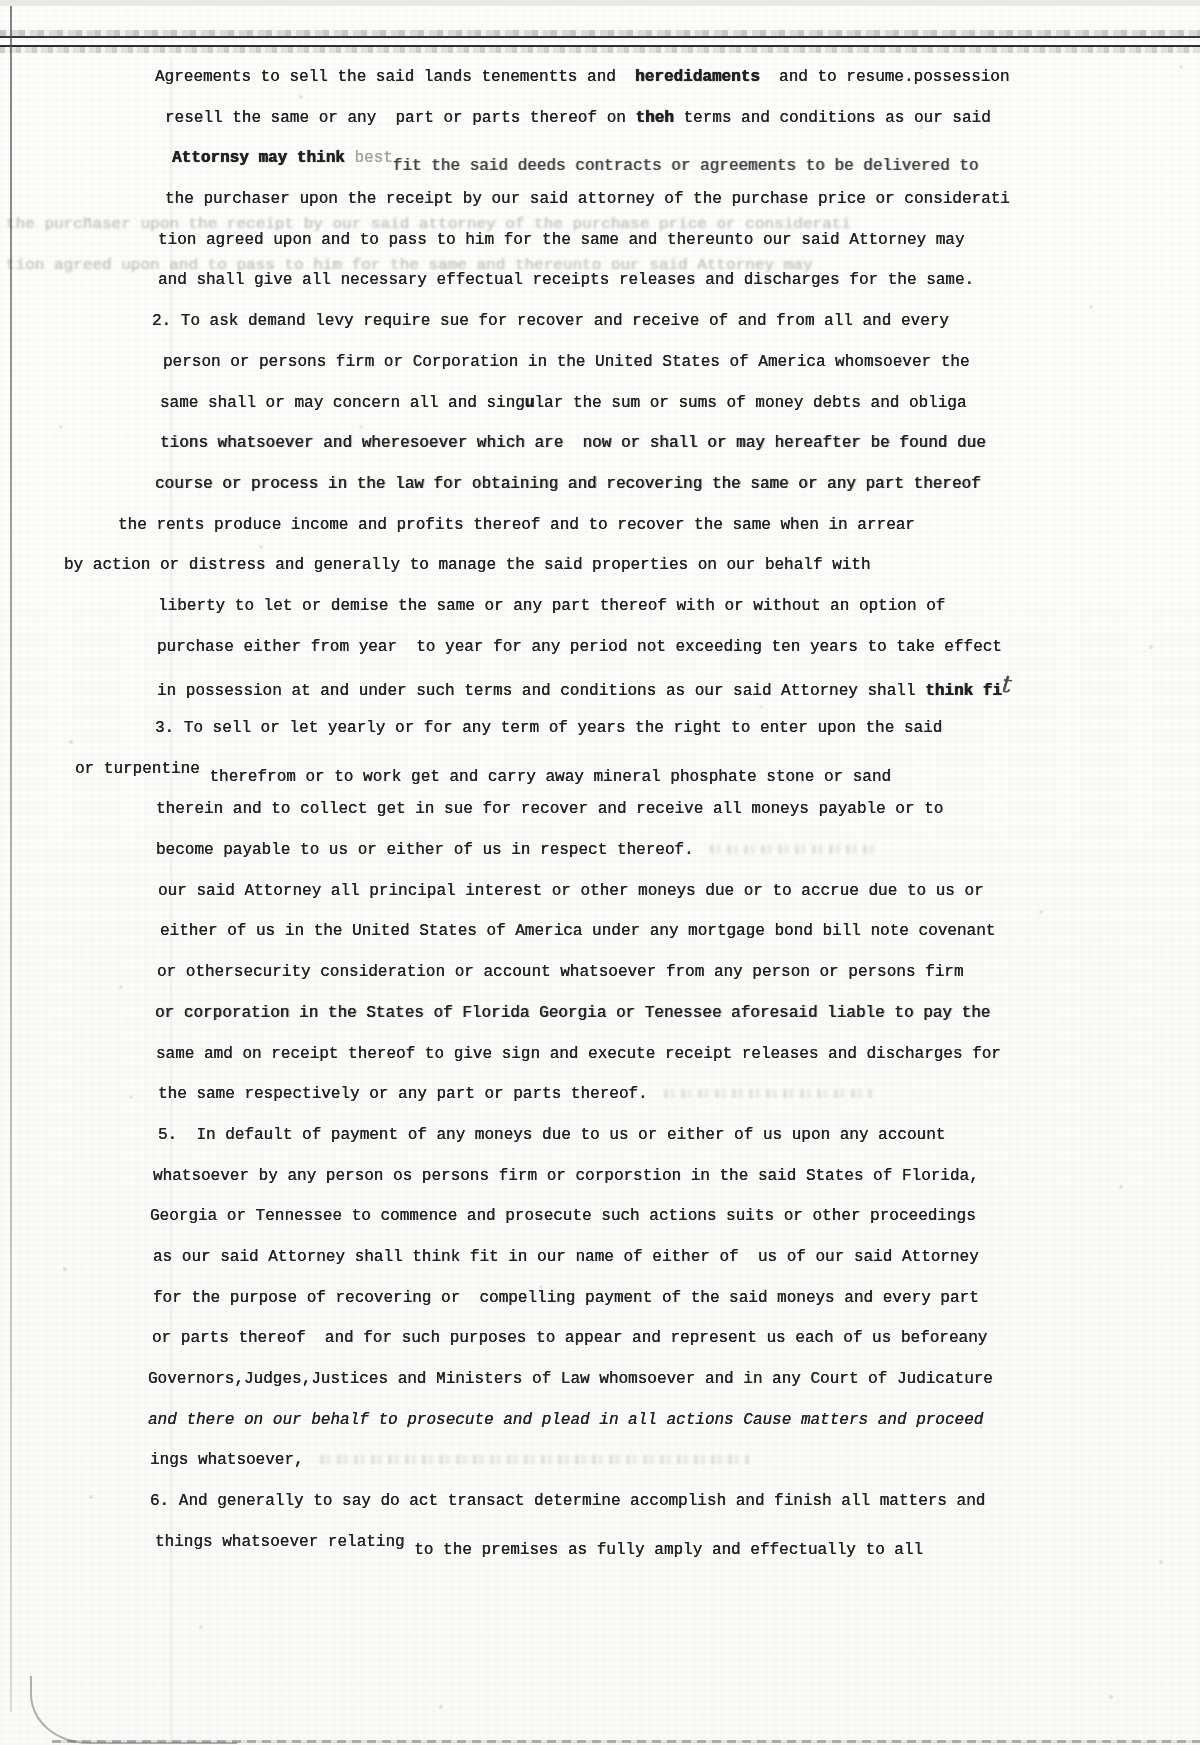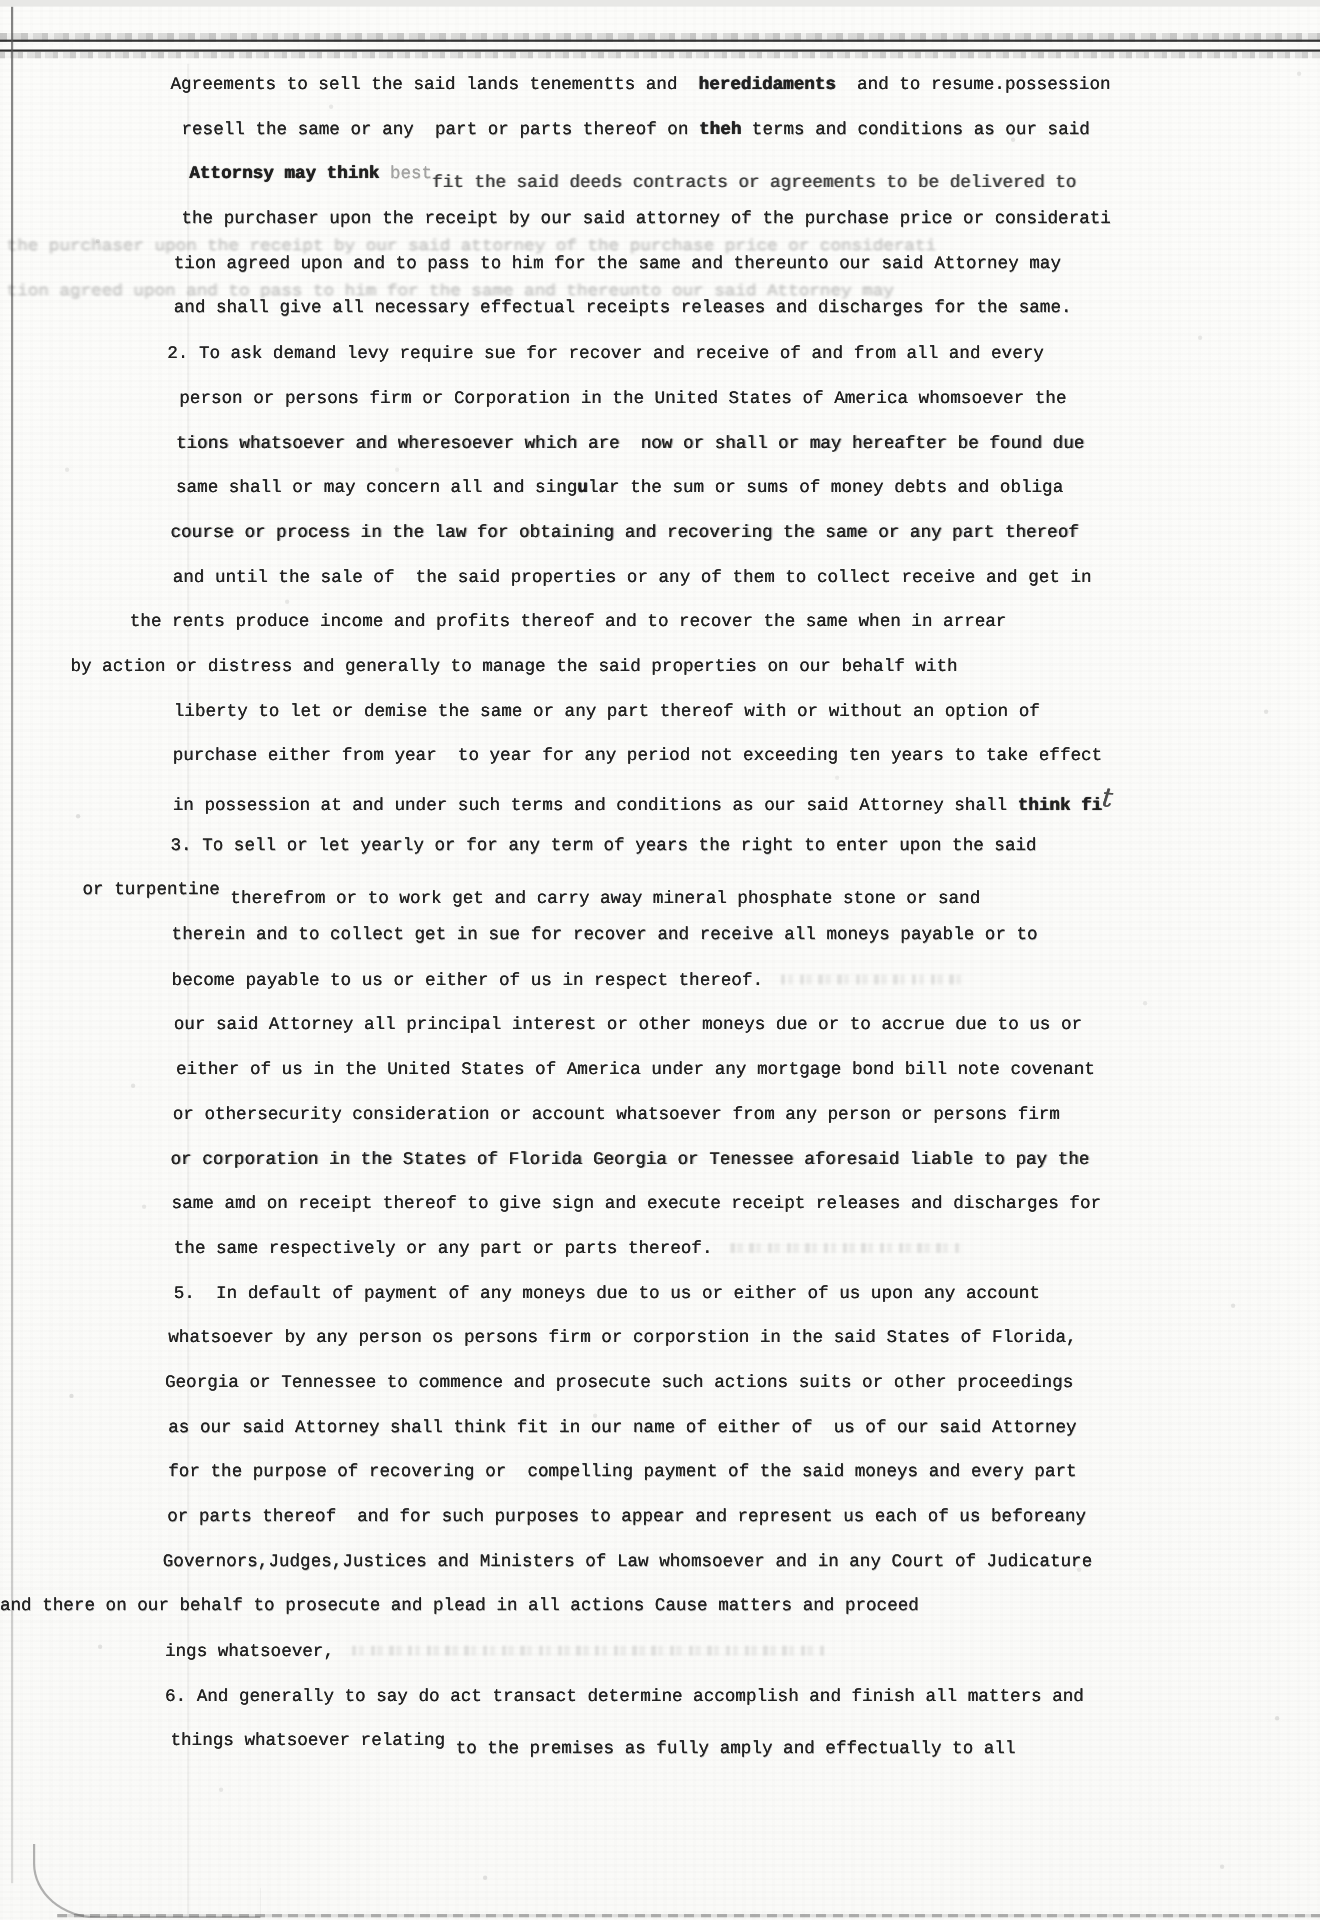--- a/index.html
+++ b/index.html
@@ -156,24 +156,23 @@
 
   <div class="lines">
       <div class="line" style="padding-left: 155px;"><span class="s-n">Agreements to sell the said lands tenementts and  </span><span class="s-b">heredidaments</span><span class="s-n">  and to resume.possession</span></div>
       <div class="line" style="padding-left: 165px; font-family: Liberation Mono, monospace;"><span class="s-n">resell the same or any  part or parts thereof on </span><span class="s-b">theh</span><span class="s-n"> terms and conditions as our said</span></div>
       <div class="line" style="padding-left: 172px;"><span class="s-b">Attornsy may think </span><span class="s-f">best</span><span class="s-fz s-sd">fit the said deeds contracts or agreements to be delivered to</span></div>
       <div class="line" style="padding-left: 165px;"><span class="s-n">the purchaser upon the receipt by our said attorney of the purchase price or considerati</span><div class="echo">the purchaser upon the receipt by our said attorney of the purchase price or considerati</div></div>
       <div class="line" style="padding-left: 158px;"><span class="s-n">tion agreed upon and to pass to him for the same and thereunto our said Attorney may</span><div class="echo">tion agreed upon and to pass to him for the same and thereunto our said Attorney may</div></div>
       <div class="line" style="padding-left: 158px;"><span class="s-n">and shall give all necessary effectual receipts releases and discharges for the same.</span></div>
       <div class="line" style="padding-left: 152px;"><span class="s-n">2. To ask demand levy require sue for recover and receive of and from all and every</span></div>
       <div class="line" style="padding-left: 163px;"><span class="s-n">person or persons firm or Corporation in the United States of America whomsoever the</span></div>
+      <div class="line" style="padding-left: 160px;"><span class="s-n">same shall or may concern all and sing</span><span class="s-b">u</span><span class="s-n">lar the sum or sums of money debts and obliga</span></div>
       <div class="line tone-fz" style="padding-left: 160px;"><span class="s-n">tions whatsoever and wheresoever which are  now or shall or may hereafter be found due</span></div>
-      <div class="line" style="padding-left: 160px;"><span class="s-n">same shall or may concern all and sing</span><span class="s-b">u</span><span class="s-n">lar the sum or sums of money debts and obliga</span></div>
       <div class="line tone-fz" style="padding-left: 155px;"><span class="s-n">course or process in the law for obtaining and recovering the same or any part thereof</span></div>
-      <div class="line" style="padding-left: 157px;"><span class="s-n">and until the sale of  the said properties or any of them to collect receive and get in</span></div>
       <div class="line" style="padding-left: 118px;"><span class="s-n">the rents produce income and profits thereof and to recover the same when in arrear</span></div>
       <div class="line" style="padding-left: 64px;"><span class="s-n">by action or distress and generally to manage the said properties on our behalf with</span></div>
       <div class="line" style="padding-left: 158px;"><span class="s-n">liberty to let or demise the same or any part thereof with or without an option of</span></div>
       <div class="line" style="padding-left: 157px;"><span class="s-n">purchase either from year  to year for any period not exceeding ten years to take effect</span></div>
       <div class="line" style="padding-left: 157px;"><span class="s-n">in possession at and under such terms and conditions as our said Attorney shall </span><span class="s-b">think fi</span><span class="s-mk">t</span></div>
       <div class="line" style="padding-left: 155px;"><span class="s-n">3. To sell or let yearly or for any term of years the right to enter upon the said</span></div>
       <div class="line" style="padding-left: 75px;"><span class="s-n">or turpentine </span><span class="s-sd">therefrom or to work get and carry away mineral phosphate stone or sand</span></div>
       <div class="line" style="padding-left: 156px;"><span class="s-n">therein and to collect get in sue for recover and receive all moneys payable or to</span></div>
       <div class="line" style="padding-left: 156px;"><span class="s-n">become payable to us or either of us in respect thereof.</span><span class="s-gst" style="width: 170px;"></span></div>
       <div class="line" style="padding-left: 158px;"><span class="s-n">our said Attorney all principal interest or other moneys due or to accrue due to us or</span></div>
@@ -182,18 +181,18 @@
       <div class="line tone-fz" style="padding-left: 155px;"><span class="s-n">or corporation in the States of Florida Georgia or Tenessee aforesaid liable to pay the</span></div>
       <div class="line" style="padding-left: 156px;"><span class="s-n">same amd on receipt thereof to give sign and execute receipt releases and discharges for</span></div>
       <div class="line" style="padding-left: 158px;"><span class="s-n">the same respectively or any part or parts thereof.</span><span class="s-gst" style="width: 210px;"></span></div>
       <div class="line" style="padding-left: 158px;"><span class="s-n">5.  In default of payment of any moneys due to us or either of us upon any account</span></div>
       <div class="line" style="padding-left: 153px;"><span class="s-n">whatsoever by any person os persons firm or corporstion in the said States of Florida,</span></div>
       <div class="line" style="padding-left: 150px;"><span class="s-n">Georgia or Tennessee to commence and prosecute such actions suits or other proceedings</span></div>
       <div class="line" style="padding-left: 153px;"><span class="s-n">as our said Attorney shall think fit in our name of either of  us of our said Attorney</span></div>
       <div class="line" style="padding-left: 153px;"><span class="s-n">for the purpose of recovering or  compelling payment of the said moneys and every part</span></div>
       <div class="line" style="padding-left: 152px;"><span class="s-n">or parts thereof  and for such purposes to appear and represent us each of us beforeany</span></div>
       <div class="line" style="padding-left: 148px;"><span class="s-n">Governors,Judges,Justices and Ministers of Law whomsoever and in any Court of Judicature</span></div>
-      <div class="line" style=""><span class="s-n">and there on our behalf to prosecute and plead in all actions Cause matters and proceed</span></div>
+      <div class="line" style="padding-left: 148px; font-style: italic;"><span class="s-n">and there on our behalf to prosecute and plead in all actions Cause matters and proceed</span></div>
       <div class="line" style="padding-left: 150px;"><span class="s-n">ings whatsoever,</span><span class="s-gst" style="width: 430px;"></span></div>
       <div class="line" style="padding-left: 150px;"><span class="s-n">6. And generally to say do act transact determine accomplish and finish all matters and</span></div>
       <div class="line" style="padding-left: 155px;"><span class="s-n">things whatsoever relating </span><span class="s-sd">to the premises as fully amply and effectually to all</span></div>
     </div>
 </div>
 
 </body></html>

